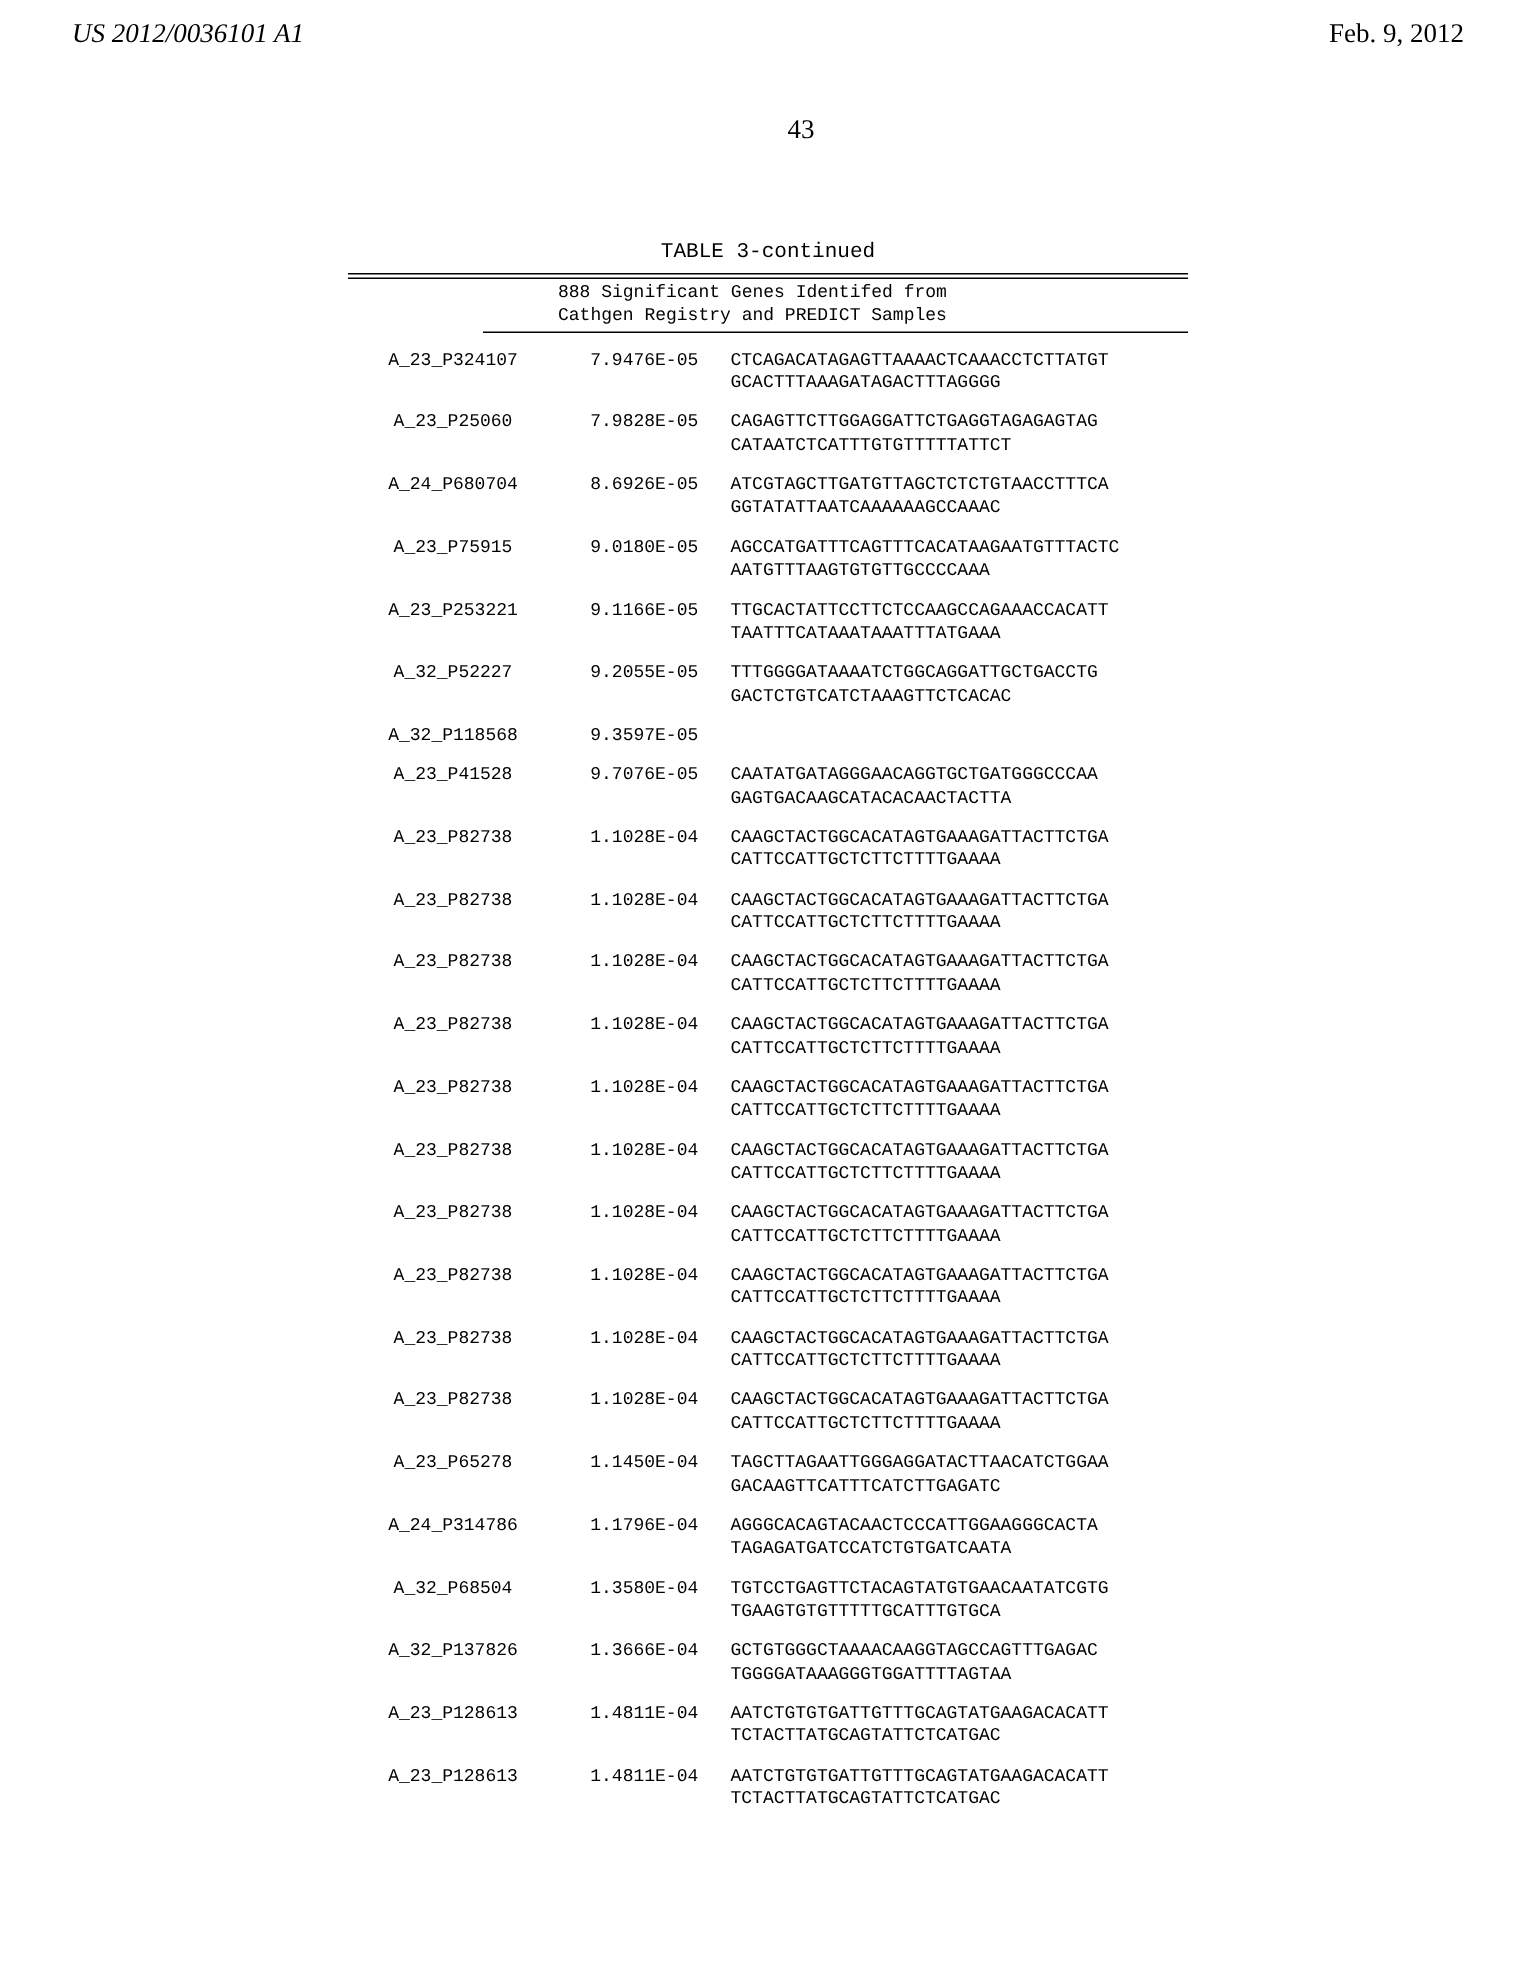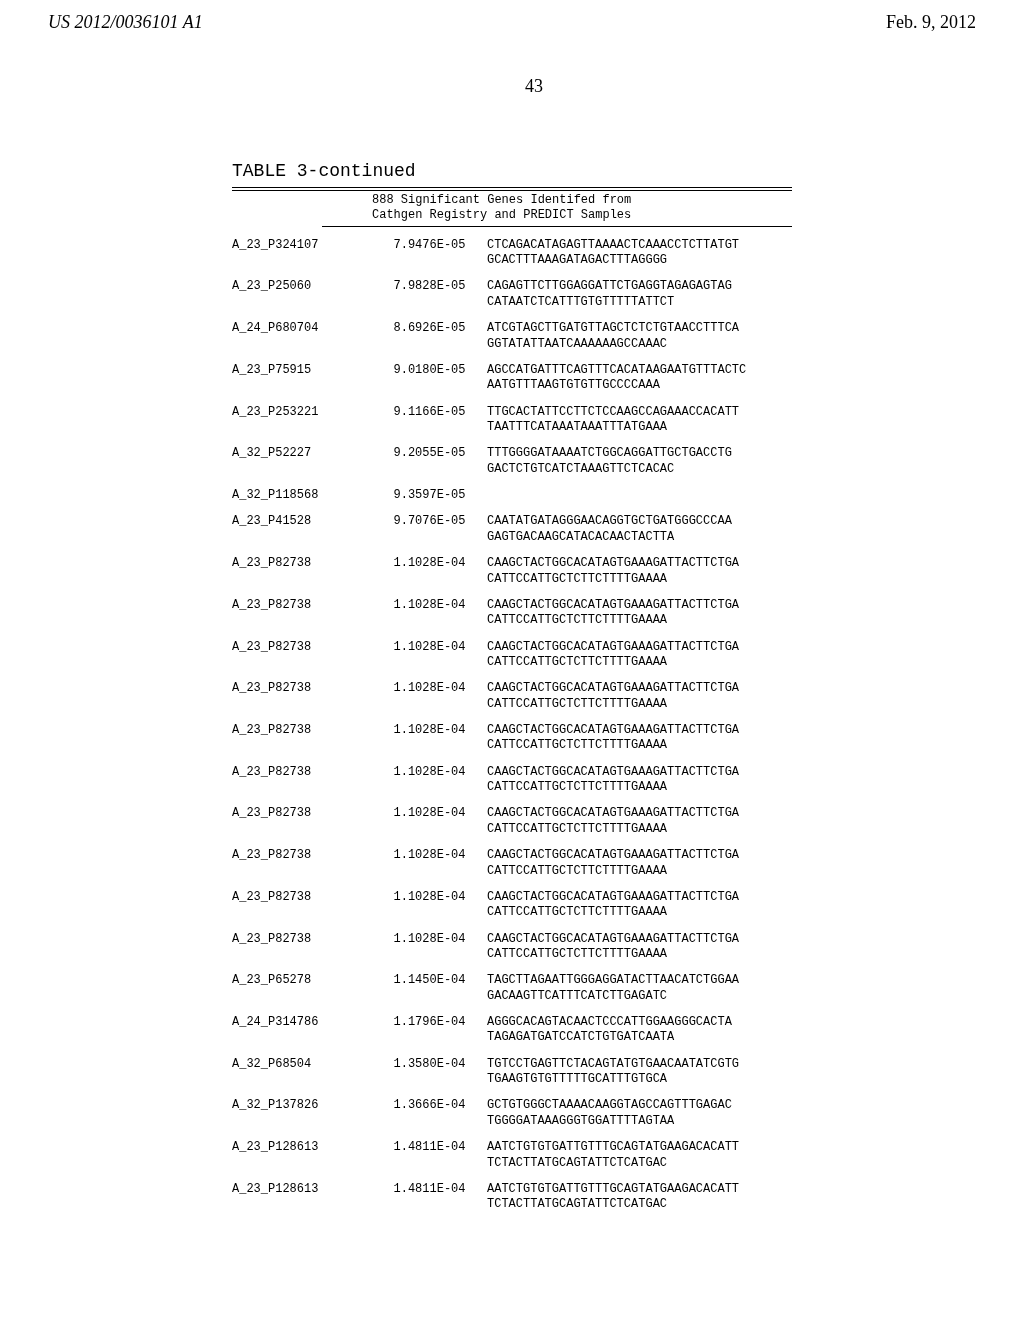--- a/index.html
+++ b/index.html
@@ -30,41 +30,41 @@
     position: absolute;
     top: 160px;
     left: 50%;
     transform: translateX(-50%);
     width: 560px;
     font-family: "Courier New", Courier, monospace;
     font-size: 12px;
     line-height: 1.28;
   }
   .table-title {
-    text-align: left;
+    text-align: center;
     margin-bottom: 4px;
-    font-size: 18px;
+    font-size: 14px;
   }
   .rule-full {
     border-top: 1px solid #000;
     margin: 0;
   }
   .rule-partial {
     border-top: 1px solid #000;
     margin: 0 0 4px 90px;
   }
   .subtitle {
     margin: 2px 0 2px 140px;
   }
   .rows { }
   .row {
     display: flex;
     margin-top: 11px;
   }
-  .col-id  { width: 140px; }
+  .col-id  { width: 140px; text-align: center; }
   .col-val { width: 115px; text-align: center; }
   .col-seq { flex: 1; word-break: break-all; white-space: pre-line; }
 </style>
 </head>
 <body>
 
 <div class="header">
   <span class="pub-number">US 2012/0036101 A1</span>
   <span>Feb. 9, 2012</span>
 </div>

